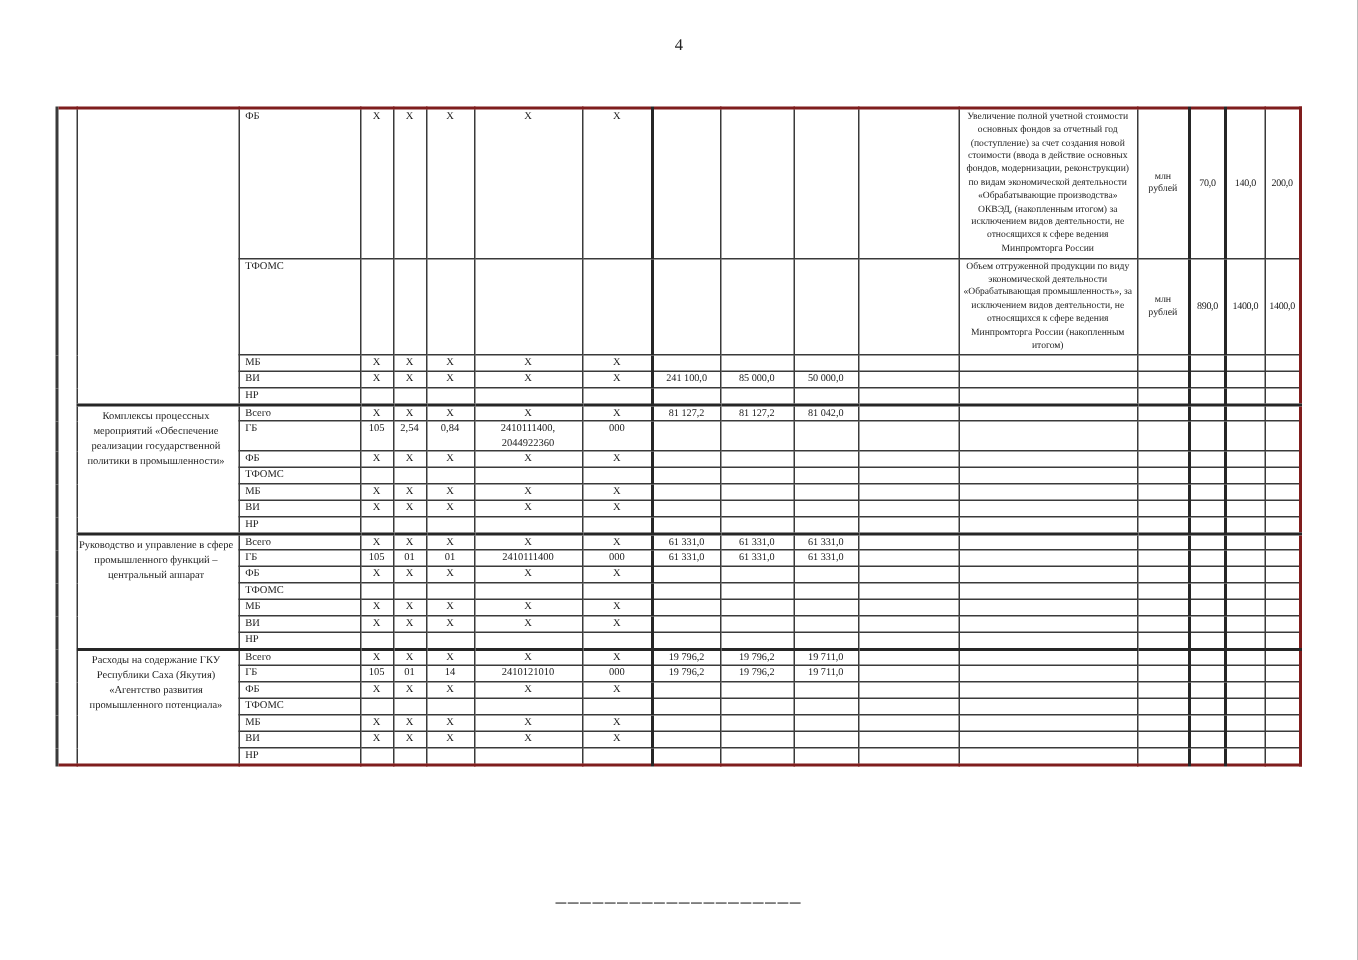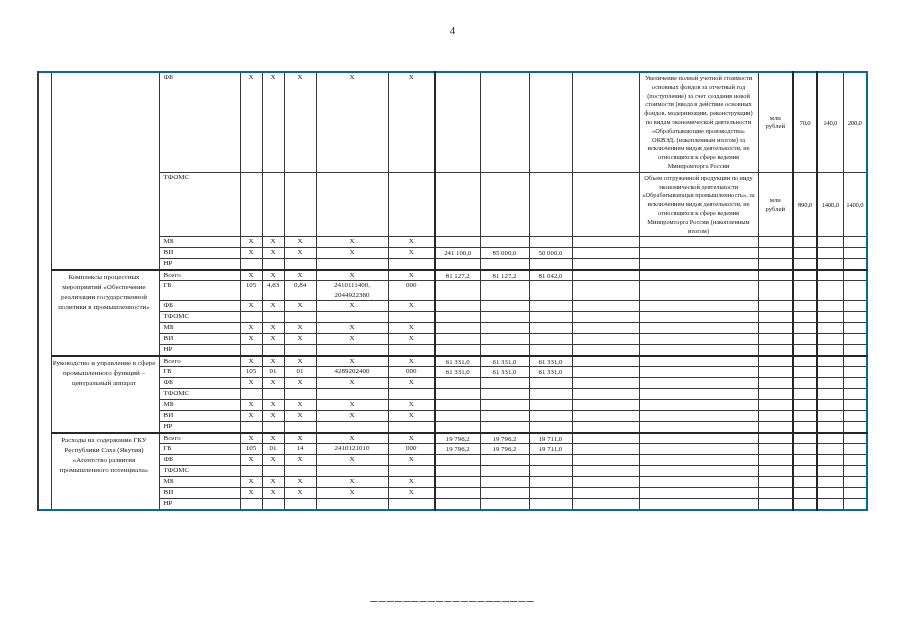--- a/index.html
+++ b/index.html
@@ -8,21 +8,21 @@
     font-family:"Liberation Serif","DejaVu Serif",serif;color:#1b1b1b;
     overflow:hidden;margin:0 auto;
   }
   .page-number{
     position:absolute;top:24px;left:0;width:100%;text-align:center;
     font-size:11px;color:#222;
   }
   .tbl-wrap{position:absolute;left:37px;top:71px;}
   table.report{
     border-collapse:collapse;table-layout:fixed;width:829px;
-    border:2px solid #0369a1;
+    border:2px solid #7f1d1d;
   }
   td{
     border:1px solid #3a3a3a;
     padding:0 1px;
     font-size:7px;line-height:9.5px;
     text-align:center;vertical-align:top;
     overflow:hidden;word-wrap:break-word;
     white-space:pre-line;
   }
   tr{height:11px;}
@@ -173,21 +173,21 @@
             <td class="c12"></td>
             <td class="c13 ind"></td>
             <td class="c14 unit"></td>
             <td class="c15 num rnum"></td>
             <td class="c16 num rnum"></td>
             <td class="c17 num rnum"></td>
           </tr>
           <tr>
             <td class="c3 src">ГБ</td>
             <td class="c4 code">105</td>
-            <td class="c5 code">4,63</td>
+            <td class="c5 code">2,54</td>
             <td class="c6 code">0,84</td>
             <td class="c7 code">2410111400,
 2044922360</td>
             <td class="c8 code">000</td>
             <td class="c9 num"></td>
             <td class="c10 num"></td>
             <td class="c11 num"></td>
             <td class="c12"></td>
             <td class="c13 ind"></td>
             <td class="c14 unit"></td>
@@ -296,21 +296,21 @@
             <td class="c14 unit"></td>
             <td class="c15 num rnum"></td>
             <td class="c16 num rnum"></td>
             <td class="c17 num rnum"></td>
           </tr>
           <tr>
             <td class="c3 src">ГБ</td>
             <td class="c4 code">105</td>
             <td class="c5 code">01</td>
             <td class="c6 code">01</td>
-            <td class="c7 code">4289202400</td>
+            <td class="c7 code">2410111400</td>
             <td class="c8 code">000</td>
             <td class="c9 num">61 331,0</td>
             <td class="c10 num">61 331,0</td>
             <td class="c11 num">61 331,0</td>
             <td class="c12"></td>
             <td class="c13 ind"></td>
             <td class="c14 unit"></td>
             <td class="c15 num rnum"></td>
             <td class="c16 num rnum"></td>
             <td class="c17 num rnum"></td>

